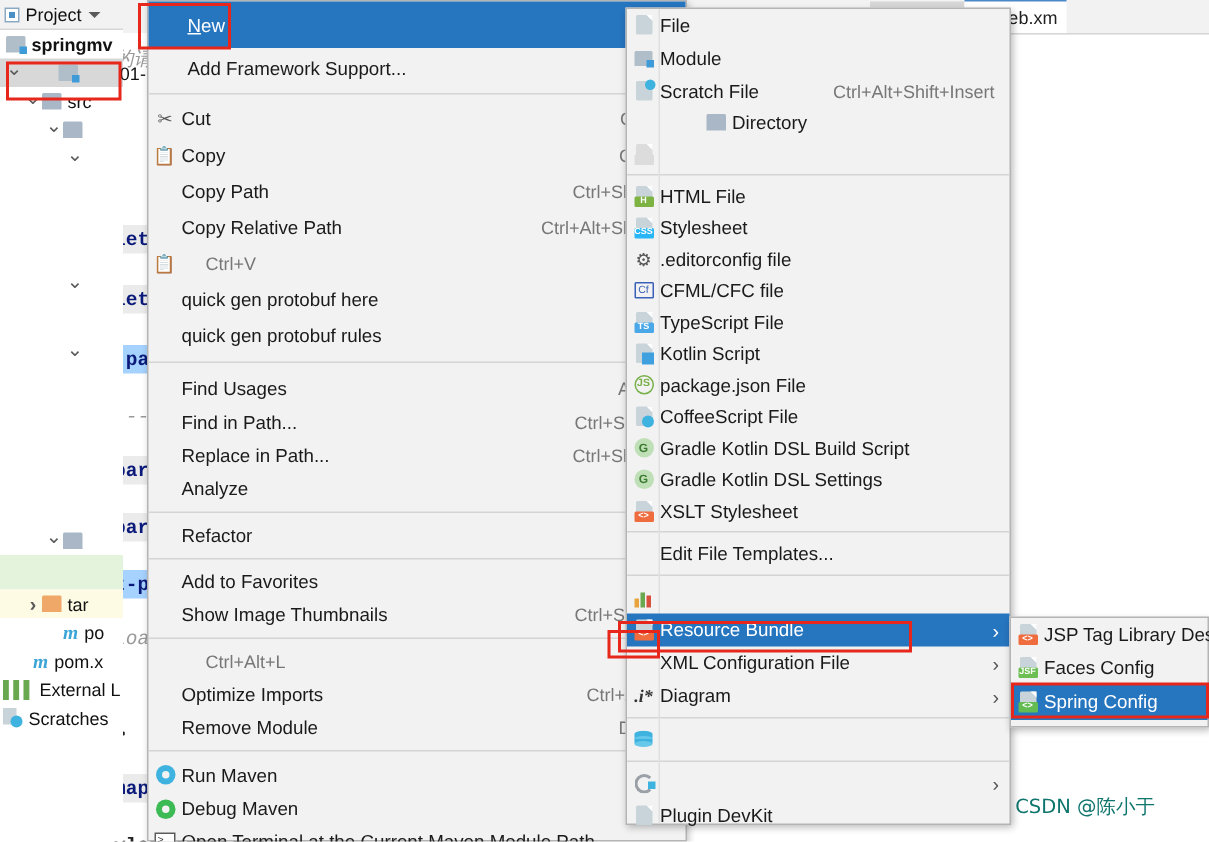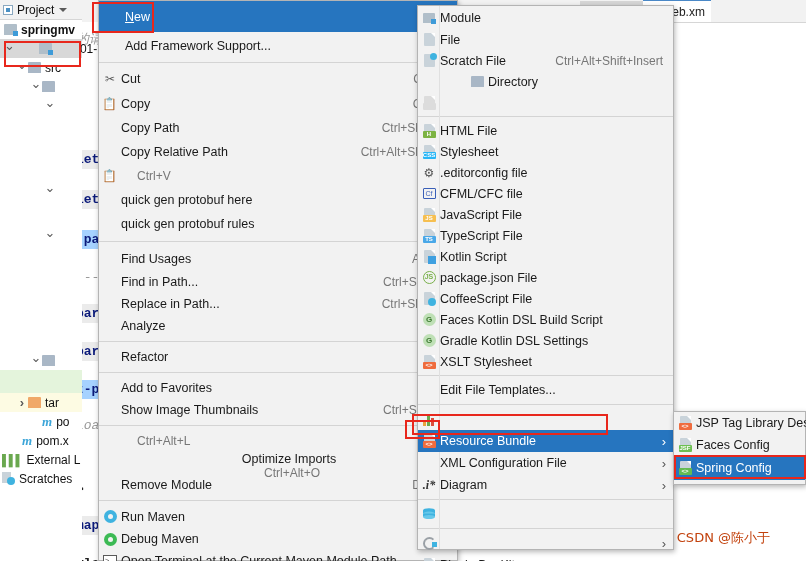--- a/index.html
+++ b/index.html
@@ -59,21 +59,21 @@
   .code{position:absolute;left:0;top:22px;right:0;bottom:0;font-family:"Liberation Mono",monospace;
       font-size:13px;font-weight:bold;color:#0b1a7a;white-space:pre;}
   .cl{position:absolute;left:0;white-space:pre;}
   .hl-grey{background:#ebebeb;}
   .hl-blue{background:#a6d2ff;}
   .hl-cream{background:#fdf9e0;}
   .cmt{color:#9a9a9a;font-style:italic;font-weight:normal;}
   .cjk{color:#9a9a9a;font-style:italic;font-weight:normal;font-family:"DejaVu Sans",sans-serif;}
   .plain{color:#222;font-weight:bold;}
 
-  .watermark{position:absolute;right:36px;bottom:14px;color:#c2410c;font-size:13px;
+  .watermark{position:absolute;right:36px;bottom:14px;color:#0f766e;font-size:13px;
       font-family:"DejaVu Sans",sans-serif;}
 
   
   .menu{position:absolute;background:#f2f2f2;border:1px solid #b4b4b4;box-shadow:1px 2px 5px rgba(0,0,0,.28);
       box-sizing:border-box;}
   .mitem{height:23px;display:flex;align-items:center;position:relative;font-size:12.5px;color:#1a1a1a;
       box-sizing:border-box;}
   .mitem.sel{background:#2675bf;color:#ffffff;}
   .mitem.dis{color:#a0a0a0;}
   .micon{width:22px;min-width:22px;display:flex;align-items:center;justify-content:center;}
@@ -316,21 +316,21 @@
     </div>
     <div class="mitem" style="height:22px;padding-left:22px;">
       <span class="mlabel">Show Image Thumbnails</span>
       <span class="maccel">Ctrl+Shift+T</span>
     </div>
     <div class="msep" style="margin:4px 0;"></div>
 
     <div class="mitem" style="height:22px;padding-left:22px;">
       <span class="maccel">Ctrl+Alt+L</span>
     </div>
-    <div class="mitem" style="height:22px;padding-left:22px;flex-direction:column;">
+    <div class="mitem" style="height:22px;padding-left:22px;">
       <span class="mlabel">Optimize Imports</span>
       <span class="maccel">Ctrl+Alt+O</span>
     </div>
     <div class="mitem" style="height:22px;padding-left:22px;">
       <span class="mlabel">Remove Module</span>
       <span class="maccel">Delete</span>
     </div>
     <div class="msep" style="margin:4px 0;"></div>
 
     <div class="mitem" style="height:23px;">
@@ -352,33 +352,33 @@
           <span class="term">&gt;_</span>
         </span>
       <span class="mlabel">Open Terminal at the Current Maven Module Path</span>
     </div>
 
   </div>
 
   <div class="menu" style="left:417px;top:5px;width:257px;height:545px;">
     <div class="iconrail"></div>
 
+    <div class="mitem" style="height:21px;">
+      <span class="micon">
+          <span class="ico">
+            <span class="pg"></span>
+          </span>
+        </span>
+      <span class="mlabel">File</span>
+    </div>
     <div class="mitem" style="height:23px;">
       <span class="micon">
           <span class="folder module" style="width:12px;height:10px;"></span>
         </span>
       <span class="mlabel">Module</span>
-    </div>
-    <div class="mitem" style="height:21px;">
-      <span class="micon">
-          <span class="ico">
-            <span class="pg"></span>
-          </span>
-        </span>
-      <span class="mlabel">File</span>
     </div>
     <div class="mitem" style="height:21px;">
       <span class="micon">
         <span class="ico">
             <span class="pg"></span>
             <span style="position:absolute;right:-1px;top:-1px;width:7px;height:7px;border-radius:50%;background:#3fb3e0;"></span>
           </span>
       </span>
       <span class="mlabel">Scratch File</span>
       <span class="maccel">Ctrl+Alt+Shift+Insert</span>
@@ -424,29 +424,20 @@
     <div class="mitem" style="height:21px;">
       <span class="micon">
           <span style="border:1px solid #3a5fb8;color:#3a5fb8;font-size:7px;padding:1px 2px;border-radius:1px;">Cf</span>
         </span>
       <span class="mlabel">CFML/CFC file</span>
     </div>
     <div class="mitem" style="height:21px;">
       <span class="micon">
           <span class="ico">
             <span class="pg"></span>
-            <span class="tag tag-js">JS</span>
-          </span>
-        </span>
-      <span class="mlabel">JavaScript File</span>
-    </div>
-    <div class="mitem" style="height:21px;">
-      <span class="micon">
-          <span class="ico">
-            <span class="pg"></span>
             <span class="tag tag-ts">TS</span>
           </span>
         </span>
       <span class="mlabel">TypeScript File</span>
     </div>
     <div class="mitem" style="height:21px;">
       <span class="micon">
           <span class="ico">
             <span class="pg"></span>
             <span style="position:absolute;right:0;bottom:0;width:8px;height:8px;background:#3fa0e0;"></span>
@@ -466,21 +457,21 @@
             <span class="pg"></span>
             <span style="position:absolute;right:0;bottom:0;width:8px;height:8px;border-radius:50%;background:#3fb3e0;"></span>
           </span>
         </span>
       <span class="mlabel">CoffeeScript File</span>
     </div>
     <div class="mitem" style="height:21px;">
       <span class="micon">
           <span class="g-circle">G</span>
         </span>
-      <span class="mlabel">Faces Kotlin DSL Build Script</span>
+      <span class="mlabel">Gradle Kotlin DSL Build Script</span>
     </div>
     <div class="mitem" style="height:21px;">
       <span class="micon">
           <span class="g-circle">G</span>
         </span>
       <span class="mlabel">Gradle Kotlin DSL Settings</span>
     </div>
     <div class="mitem" style="height:21px;">
       <span class="micon">
           <span class="ico">

